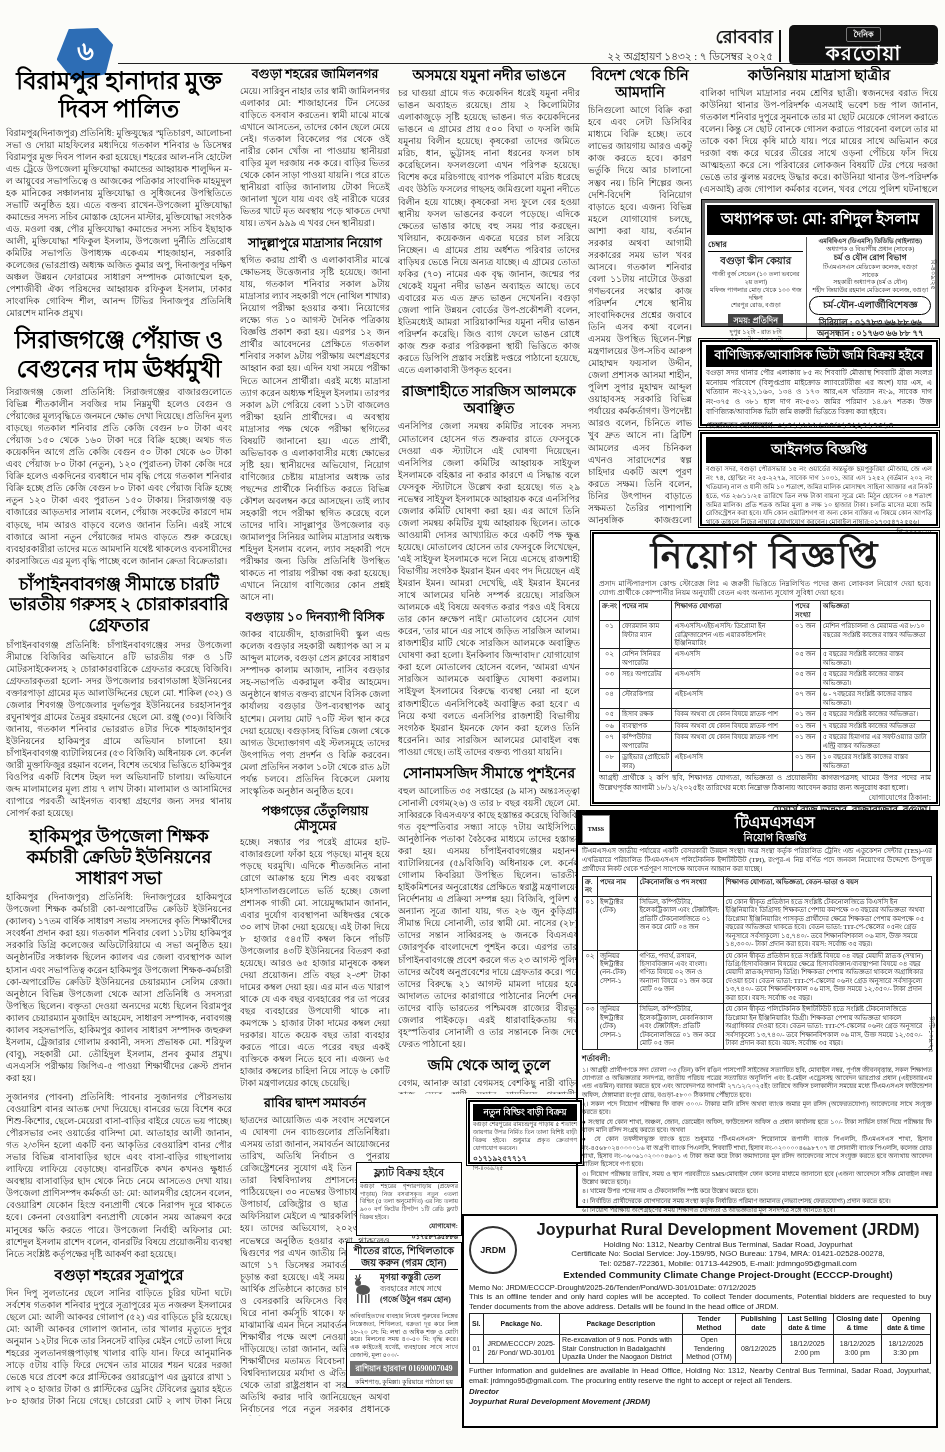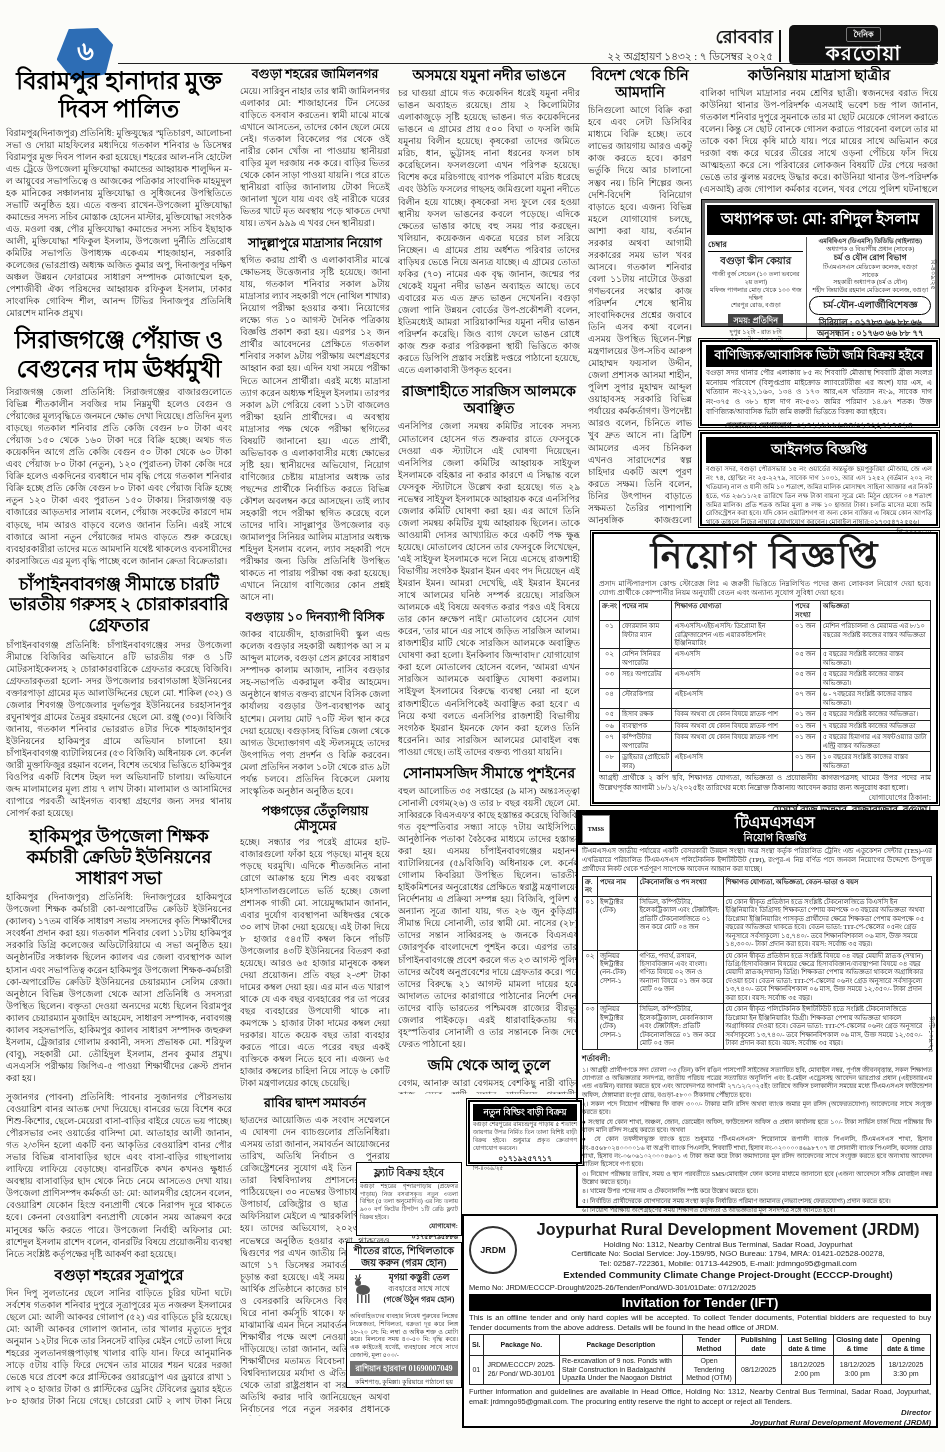--- a/index.html
+++ b/index.html
@@ -46,21 +46,21 @@
   .doctor .hours-lbl{display:inline-block;background:#444;color:#fff;font-weight:bold;font-size:8px;
         padding:0 5px;margin:2px 0 1px;}
   .doctor .spec{border:1.5px solid #000;border-radius:10px;font-weight:bold;font-size:9.5px;
         padding:1px 2px;margin:2px 0;}
   .doctor .ph{font-weight:bold;font-size:8.5px;line-height:1.3;}
   .vcode{position:absolute;right:-13px;top:55%;transform:rotate(90deg);font-size:6.5px;}
   
   .boxad{border:2px solid #000;outline:1px solid #000;outline-offset:1px;padding:3px 4px;}
   .boxad .title{font-size:13.5px;padding:1px 0;margin-bottom:2px;}
   .boxad .bd{font-size:7.2px;line-height:1.35;text-align:justify;}
-  .boxad .contact{font-weight:bold;font-size:8px;text-align:center;margin-top:1px;}
+  .boxad .contact{font-weight:bold;font-size:8px;text-align:left;margin-top:1px;}
   .boxad .code{font-size:6.5px;}
   
   .niyog{border:2.5px solid #000;outline:1.5px solid #000;outline-offset:1.5px;padding:3px 5px;}
   .niyog .big{font-size:36px;font-weight:bold;text-align:center;line-height:1.05;letter-spacing:2px;margin:1px 0 3px;}
   table.adt{width:100%;border-collapse:collapse;margin:2px 0;}
   table.adt th,table.adt td{border:1px solid #222;font-size:6.8px;line-height:1.25;padding:1px 2px;
         vertical-align:top;text-align:left;}
   table.adt th{font-weight:bold;}
   table.adt td:first-child{text-align:center;}
   .niyog .contactblock{text-align:right;font-size:7.5px;line-height:1.35;}
@@ -89,25 +89,25 @@
   .jrdm-htxt .s{font-size:7.8px;}
   .jrdm-htxt .p{font-size:9.5px;font-weight:bold;}
   .jrdm .memo{display:flex;justify-content:flex-start;font-size:7.5px;margin-top:2px;}
   .jrdm .ift{font-size:13px;padding:1px 0;margin:2px 0;}
   .jrdm .intro{font-size:7.6px;line-height:1.3;text-align:justify;}
   table.jt{width:100%;border-collapse:collapse;margin:2px 0;}
   table.jt th,table.jt td{border:1px solid #222;font-size:7px;line-height:1.25;padding:1px 2px;
         text-align:center;vertical-align:middle;}
   table.jt td:nth-child(3){text-align:left;}
   .jrdm .foot{font-size:7.4px;line-height:1.3;text-align:justify;}
-  .jrdm .sign{text-align:right;font-size:7.8px;font-weight:bold;font-style:italic;line-height:1.25;margin-top:2px;}
+  .jrdm .sign{font-size:7.8px;font-weight:bold;font-style:italic;line-height:1.25;margin-top:2px;}
   
   .mrig{border:1.5px solid #000;padding:2px 3px;text-align:center;}
   .mrig .t1{font-weight:bold;font-size:10px;line-height:1.15;border-bottom:1px solid #000;padding-bottom:1px;}
-  .mrig .prod{display:flex;align-items:flex-start;text-align:center;margin-top:2px;}
+  .mrig .prod{display:flex;align-items:flex-start;text-align:left;margin-top:2px;}
   .mrig .deer{flex:none;margin-right:2px;}
   .mrig .pr{flex:1;font-weight:bold;font-size:9px;line-height:1.2;}
   .mrig .bd{font-size:6.2px;line-height:1.25;text-align:justify;margin-top:2px;}
   .mrig .brand{background:#737373;color:#fff;font-weight:bold;font-size:8px;margin-top:2px;padding:1px 0;}
   .mrig .ad2{font-size:6.3px;margin-top:1px;}
 </style>
 </head>
 <body>
 
 <div class="page">
@@ -451,21 +451,20 @@
         <div class="s">Holding No: 1312, Nearby Central Bus Terminal, Sadar Road, Joypurhat</div>
         <div class="s">Certificate No: Social Service: Joy-159/95, NGO Bureau: 1794,  MRA: 01421-02528-00278,</div>
         <div class="s">Tel: 02587-722361, Mobile: 01713-442905, E-mail: jrdmngo95@gmail.com</div>
         <div class="p">Extended Community Climate Change Project-Drought (ECCCP-Drought)</div>
       </div>
     </div>
     <div class="memo">
       <span>Memo No: JRDM/ECCCP-Drought/2025-26/Tender/Pond/WD-301/01</span>
       <span>Date: 07/12/2025</span>
     </div>
-    <div class="blackbar ift">Invitation for Tender (IFT)</div>
     <div class="intro">This is an offline tender and only hard copies will be accepted. To collect Tender documents, Potential bidders are requested to buy Tender documents from the above address. Details will be found in the head office of JRDM.</div>
     <table class="jt">
       <thead>
           <tr>
             <th>Sl.</th>
             <th>Package No.</th>
             <th>Package Description</th>
             <th>Tender Method</th>
             <th>Publishing date</th>
             <th>Last Selling date &amp; time</th>

